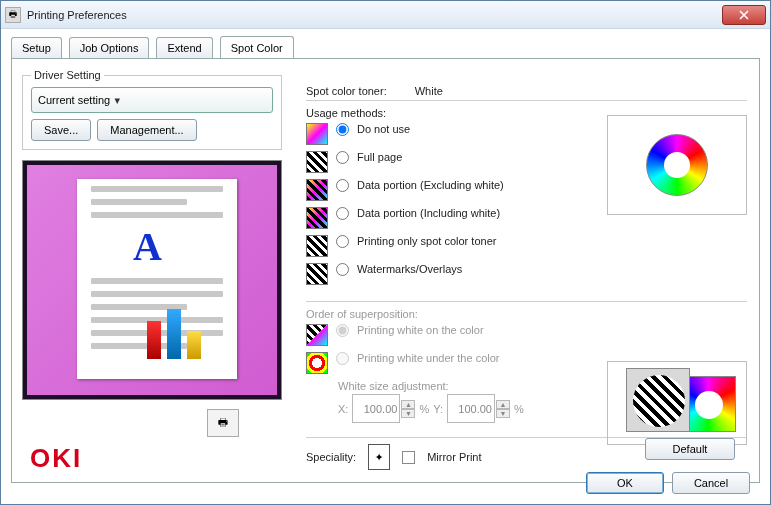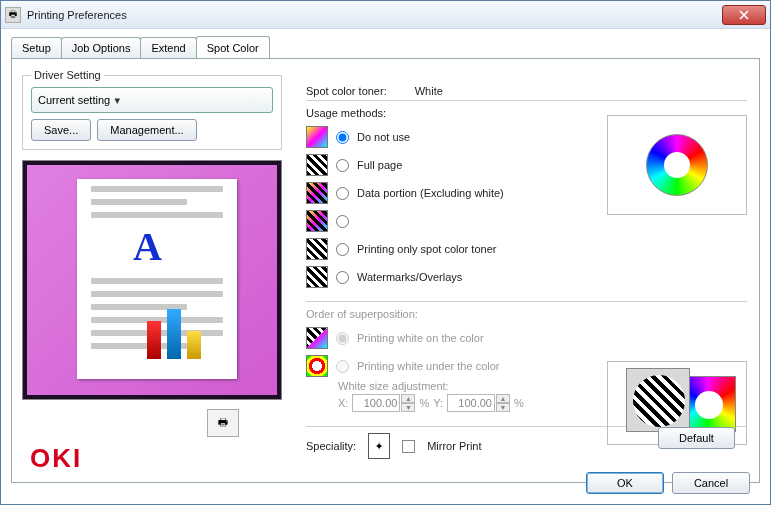--- a/index.html
+++ b/index.html
@@ -4,21 +4,21 @@
 <style>
   * { box-sizing: border-box; font-family: "Segoe UI", Tahoma, sans-serif; font-size: 11px; }
   body { margin:0; background:#fff; }
   .window { width:771px; height:505px; border:1px solid #5a7fa0; background:#fff; position:relative; }
   .titlebar { height:28px; background:linear-gradient(#f6f9fd,#dde8f5); display:flex; align-items:center; padding:0 4px; border-bottom:1px solid #c9d6e4;}
   .titlebar .app-icon { width:16px; height:16px; margin-right:6px; background:#ddd; border:1px solid #aaa; display:inline-flex; align-items:center;justify-content:center; font-size:9px;}
   .titlebar .title { color:#1a1a1a; flex:1;}
   .close-btn { width:44px; height:20px; border-radius:3px; background:linear-gradient(#e48b86,#c8403a); color:#fff; display:flex; align-items:center; justify-content:center; border:1px solid #8a2b26;}
   .close-btn svg { width:10px; height:10px; }
   .client { position:absolute; top:28px; left:0; right:0; bottom:0; padding:8px 10px 10px 10px;}
-  .tabs { display:flex; gap:0; }
+  .tabs { display:flex; gap:8px; }
   .tab { padding:4px 10px; border:1px solid #9aa; border-bottom:none; background:linear-gradient(#fdfdfd,#e9eef4); border-top-left-radius:3px; border-top-right-radius:3px; margin-right:-1px; cursor:default;}
   .tab.active { background:#fff; position:relative; z-index:2; padding-top:5px; margin-top:-1px;}
   .tabpage { border:1px solid #9aa; height:425px; position:relative; padding:10px; background:#fff;}
   fieldset.driver { border:1px solid #c9c9c9; padding:6px 8px 8px 8px; margin:0; width:260px; }
   fieldset.driver legend { padding:0 3px; color:#222;}
   .combo { width:100%; height:22px; border:1px solid #7a9; border-radius:3px; background:linear-gradient(#fff,#eaf1f3); display:flex; align-items:center; padding:12px 6px; }
   .combo .arrow { width:14px; text-align:center; color:#333;}
   .btn { height:22px; padding:0 12px; border:1px solid #8a9aaa; border-radius:3px; background:linear-gradient(#fdfdfd,#e3e9ef); cursor:default; }
   .btn.def { border-color:#2f79b9; box-shadow:0 0 0 1px #7db3e0 inset;}
   .row-btns { display:flex; gap:6px; justify-content:flex-start; margin-top:6px;}
@@ -31,40 +31,40 @@
   .chart { position:absolute; bottom:20px; left:70px; width:70px; height:60px; display:flex; align-items:flex-end; gap:6px;}
   .bar { width:14px;}
   .bar.r{height:38px;background:linear-gradient(#f33,#a00);} .bar.b{height:50px;background:linear-gradient(#3af,#06a);} .bar.y{height:28px;background:linear-gradient(#fd4,#c90);}
   .printer-icon { position:absolute; right:42px; bottom:-38px; width:32px; height:28px; border:1px solid #aaa; background:#f3f3f3; display:flex; align-items:center; justify-content:center;}
   .logo { position:absolute; left:18px; bottom:8px; font-family:Arial Black,Arial; font-weight:900; color:#d6001c; font-size:26px; letter-spacing:2px;}
   .right { position:absolute; left:294px; right:12px; top:10px;margin-top:16px;}
   .lbl { color:#222; }
   .lbl.dis { color:#9a9a9a;}
   .hr { border:none; border-top:1px solid #cfcfcf; margin:3px 0 6px 0;}
   .usage-list { margin-top:4px;}
-  .usage-row { display:flex; align-items:center; gap:8px; height:28px;}
+  .usage-row { display:flex; align-items:flex-start; gap:8px; height:28px;}
   .swatch { width:22px; height:22px; border:1px solid #777; }
   .sw-grad { background:linear-gradient(135deg,#ff0,#f0f,#0ff);} 
   .sw-stripe { background:repeating-linear-gradient(45deg,#000 0 3px,#fff 3px 6px);} 
   .sw-stripe-grad { background:repeating-linear-gradient(45deg,#000 0 3px,#fff 3px 6px), linear-gradient(135deg,#ff0,#f0f,#0ff); background-blend-mode:multiply;}
   .sw-ring { background:radial-gradient(circle at 50% 50%, #fff 0 5px, #f00 5px 8px, #ff0 8px 11px, #0f0 11px 14px, #0ff 14px 16px, #00f 16px 18px, #f0f 18px 22px);} 
   .sw-combined { position:relative; }
   .sw-combined::before{content:"";position:absolute;inset:0;background:repeating-linear-gradient(45deg,#000 0 3px,#fff 3px 6px);clip-path:polygon(0 0,100% 0,0 100%);}
   .sw-combined::after{content:"";position:absolute;inset:0;background:linear-gradient(135deg,#ff0,#f0f,#0ff);clip-path:polygon(100% 0,100% 100%,0 100%);}
   input[type=radio]{margin:0;}
   .ring-preview { position:absolute; right:0; top:30px; width:140px; height:100px; border:1px solid #bdbdbd; display:flex; align-items:center; justify-content:center;}
   .ring-preview .ring { width:62px; height:62px; border-radius:50%; background:conic-gradient(#f0f,#f00,#ff0,#0f0,#0ff,#00f,#f0f); display:flex; align-items:center; justify-content:center; border:1px solid #888;}
   .ring .hole{width:26px;height:26px;border-radius:50%;background:#fff;}
   .order-preview { position:absolute; right:0; top:276px; width:140px; height:84px; border:1px solid #bdbdbd;}
   .order-preview .back-ring{position:absolute;right:10px;top:14px;width:56px;height:56px;border:1px solid #888;background:conic-gradient(#f0f,#f00,#ff0,#0f0,#0ff,#00f,#f0f);}
   .order-preview .back-ring::after{content:"";position:absolute;top:14px;left:14px;width:28px;height:28px;background:#fff;border-radius:50%;}
   .order-preview .front{position:absolute;left:18px;top:6px;width:64px;height:64px;border:1px solid #888;background:#d9d9d9;}
   .order-preview .front::after{content:"";position:absolute;top:6px;left:6px;width:52px;height:52px;border-radius:50%;background:repeating-linear-gradient(45deg,#000 0 4px,#fff 4px 8px);}
   .spin { display:inline-flex; align-items:center;}
-  .spin input{ width:48px; height:18px; border:1px solid #b8b8b8; background:#fff; color:#888; text-align:right; padding-right:2px;}
+  .spin input{ width:48px; height:29px; border:1px solid #b8b8b8; background:#fff; color:#888; text-align:right; padding-right:2px;}
   .spinbtns{display:flex; flex-direction:column; margin-left:1px;}
   .spinbtns div{width:14px;height:9px;border:1px solid #b8b8b8;background:#eee;font-size:7px;line-height:7px;text-align:center;color:#888;}
   .speciality-row{display:flex;align-items:center;gap:12px;margin-top:4px;}
   .spec-icon{width:22px;height:26px;border:1px solid #555;background:#fff;display:flex;align-items:center;justify-content:center;}
   .chk{width:13px;height:13px;border:1px solid #888;background:#fff;display:inline-block;}
   .default-wrap{position:absolute;right:12px;bottom:10px;}
   .bottom-btns{position:absolute;right:20px;bottom:10px;display:flex;gap:8px;}
   .bottom-btns .btn{width:78px;}
 </style>
 </head>
@@ -148,20 +148,21 @@
             <span class="lbl">Full page</span>
           </div>
           <div class="usage-row">
             <div class="swatch sw-stripe-grad"></div>
             <input type="radio" style="">
             <span class="lbl">Data portion (Excluding white)</span>
           </div>
           <div class="usage-row">
             <div class="swatch sw-stripe-grad"></div>
             <input type="radio" style="">
+            <span class="lbl">Data portion (Including white)</span>
           </div>
           <div class="usage-row">
             <div class="swatch sw-stripe"></div>
             <input type="radio" style="">
             <span class="lbl">Printing only spot color toner</span>
           </div>
           <div class="usage-row">
             <div class="swatch sw-stripe"></div>
             <input type="radio" style="">
             <span class="lbl">Watermarks/Overlays</span>
@@ -218,21 +219,21 @@
 
         <hr class="hr" style="margin-top:14px">
         <div class="speciality-row">
           <span class="lbl">Speciality:</span>
           <div class="spec-icon">✦</div>
           <span class="chk"></span>
           <span class="lbl">Mirror Print</span>
         </div>
 
         <div class="default-wrap">
-          <button class="btn" style="width:77px"><span>Default</span></button>
+          <button class="btn" style="width:90px"><span>Default</span></button>
         </div>
       </div>
 
     </div>
 
     <div class="bottom-btns">
       <button class="btn def"><span>OK</span></button>
       <button class="btn"><span>Cancel</span></button>
     </div>
   </div>

